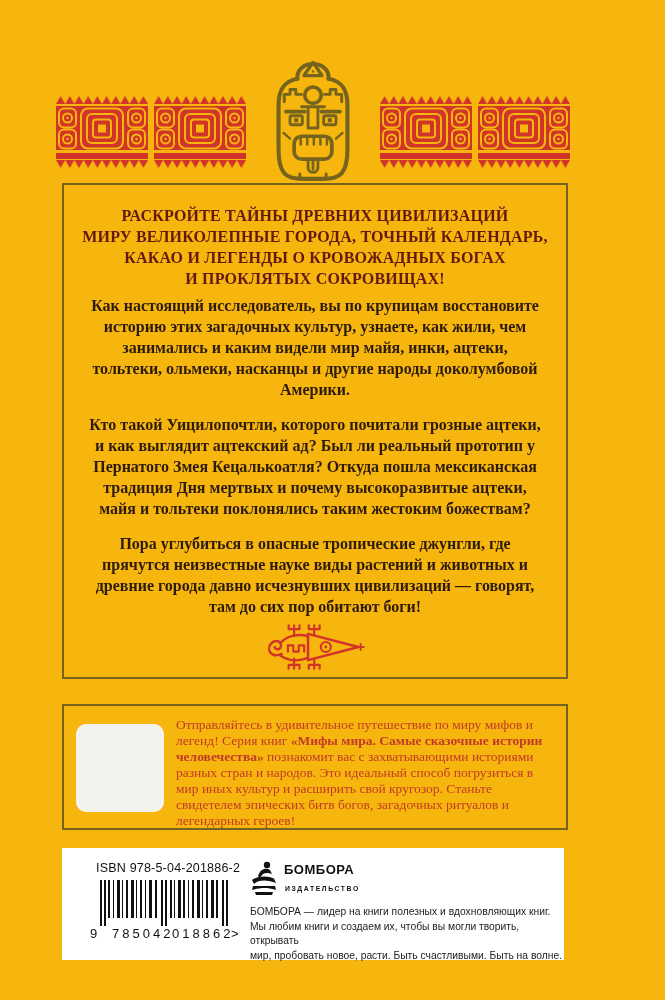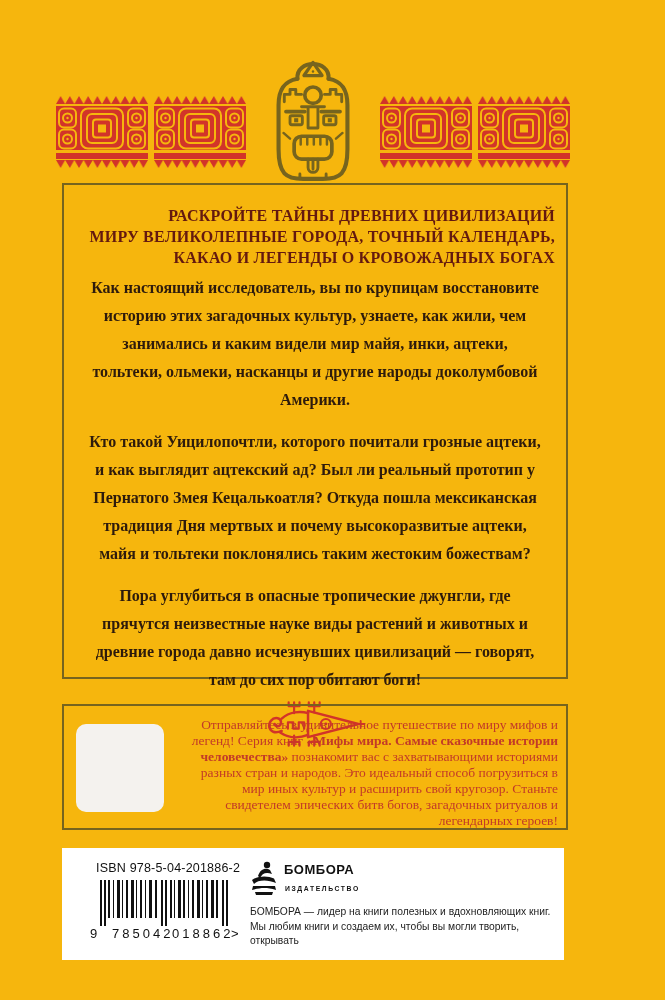--- a/index.html
+++ b/index.html
@@ -15,30 +15,30 @@
   .band.right{left:380px;}
   .mask{position:absolute; left:272px; top:54px; width:82px; height:130px;}
 
   
   .box1{
     position:absolute; left:62px; top:183px; width:506px; height:496px;
     border:2px solid #76641E; box-sizing:border-box; text-align:center;
   }
   .headline{margin:20px auto 4px; width:480px; color:#64190F;
     font-weight:700; font-size:16px; line-height:21px; letter-spacing:.2px;}
-  .headline div{white-space:nowrap;text-align:right;}
+  .headline div{white-space:nowrap;}
   .para{margin:14px auto 0; width:455px; color:#2E1B0C;
-    font-weight:700; font-size:16px; line-height:28px;}
+    font-weight:700; font-size:16px; line-height:21px;}
   .para:first-of-type{margin-top:6px;}
   .lizard{margin-top:6px; height:48px;}
 
   
   .box2{
     position:absolute; left:62px; top:704px; width:506px; height:126px;
-    border:2px solid #76641E; box-sizing:border-box;text-align:right;
+    border:2px solid #76641E; box-sizing:border-box;
   }
   .series-logo-placeholder{
     position:absolute; left:12px; top:18px; width:88px; height:88px;
     background:#F4F2EE; border-radius:10px;
   }
   .series-text{
     position:absolute; left:112px; top:11px; width:382px;
     color:#C23A28; font-size:13.5px; line-height:16px; font-weight:400;
   }
   .series-text b{font-weight:700;}
@@ -121,20 +121,21 @@
       <path d="M44,128 V138 C44,146 56,146 56,138 V128 M50,128 V140" stroke-width="3.5"></path>
       <path d="M34,152 V146 M66,152 V146" stroke-width="3.5"></path>
     </g>
   </svg>
 
   <div class="box1">
     <div class="headline">
       <div>РАСКРОЙТЕ ТАЙНЫ ДРЕВНИХ ЦИВИЛИЗАЦИЙ</div>
       <div>МИРУ ВЕЛИКОЛЕПНЫЕ ГОРОДА, ТОЧНЫЙ КАЛЕНДАРЬ,</div>
       <div>КАКАО И ЛЕГЕНДЫ О КРОВОЖАДНЫХ БОГАХ</div>
+      <div>И ПРОКЛЯТЫХ СОКРОВИЩАХ!</div>
     </div>
     <p class="para">Как настоящий исследователь, вы по крупицам восстановите историю этих загадочных культур, узнаете, как жили, чем занимались и каким видели мир майя, инки, ацтеки, тольтеки, ольмеки, насканцы и другие народы доколумбовой Америки.</p>
     <p class="para">Кто такой Уицилопочтли, которого почитали грозные ацтеки, и как выглядит ацтекский ад? Был ли реальный прототип у Пернатого Змея Кецалькоатля? Откуда пошла мексиканская традиция Дня мертвых и почему высокоразвитые ацтеки, майя и тольтеки поклонялись таким жестоким божествам?</p>
     <p class="para">Пора углубиться в опасные тропические джунгли, где прячутся неизвестные науке виды растений и животных и древние города давно исчезнувших цивилизаций — говорят, там до сих пор обитают боги!</p>
 
     <svg class="lizard" viewBox="0 0 130 62" width="108" height="48">
       <g stroke="#D23429" fill="none" stroke-width="3.2" stroke-linecap="round" stroke-linejoin="round">
         <path d="M22,40 C8,46 2,34 8,27 C13,21 22,23 21,30 C20,35 14,35 13,31"></path>
         <path d="M22,24 C32,15 46,14 56,17"></path>
         <path d="M20,42 C32,50 46,49 56,45"></path>
@@ -206,16 +207,17 @@
         <path d="M3,25 H25 L26,29 C16,26 10,27 2,29 Z"></path>
         <path d="M5,31 H23 L22,34 H6 Z"></path>
       </g>
     </svg>
     <div class="bombora-title">БОМБОРА</div>
     <div class="bombora-sub">ИЗДАТЕЛЬСТВО</div>
 
     <div class="publisher-desc">
       <div>БОМБОРА — лидер на книги полезных и вдохновляющих книг.</div>
       <div>Мы любим книги и создаем их, чтобы вы могли творить, открывать</div>
+      <div>мир, пробовать новое, расти. Быть счастливыми. Быть на волне.</div>
     </div>
   </div>
 
 </div>
 
 </body></html>

